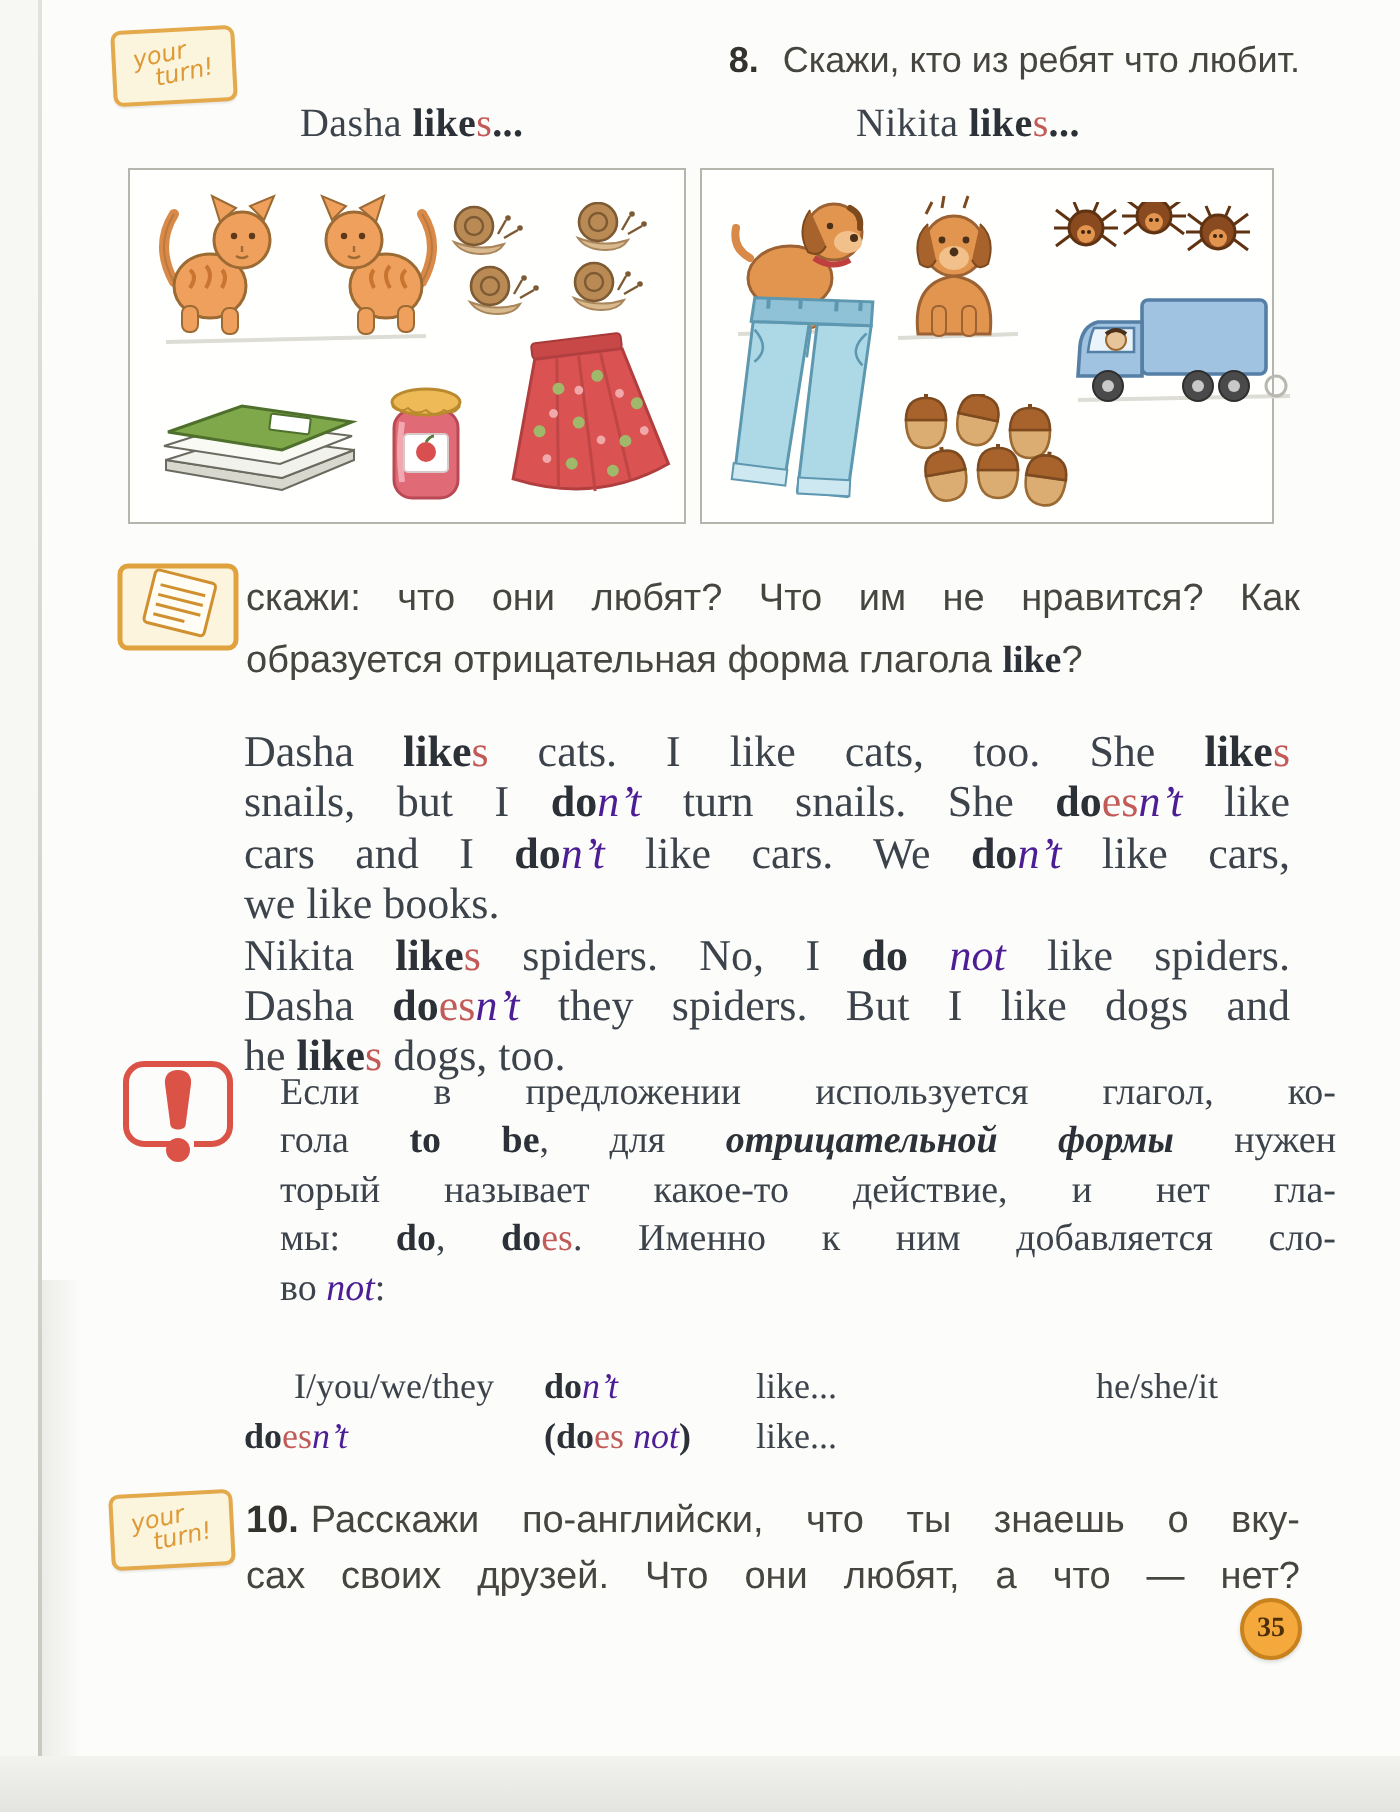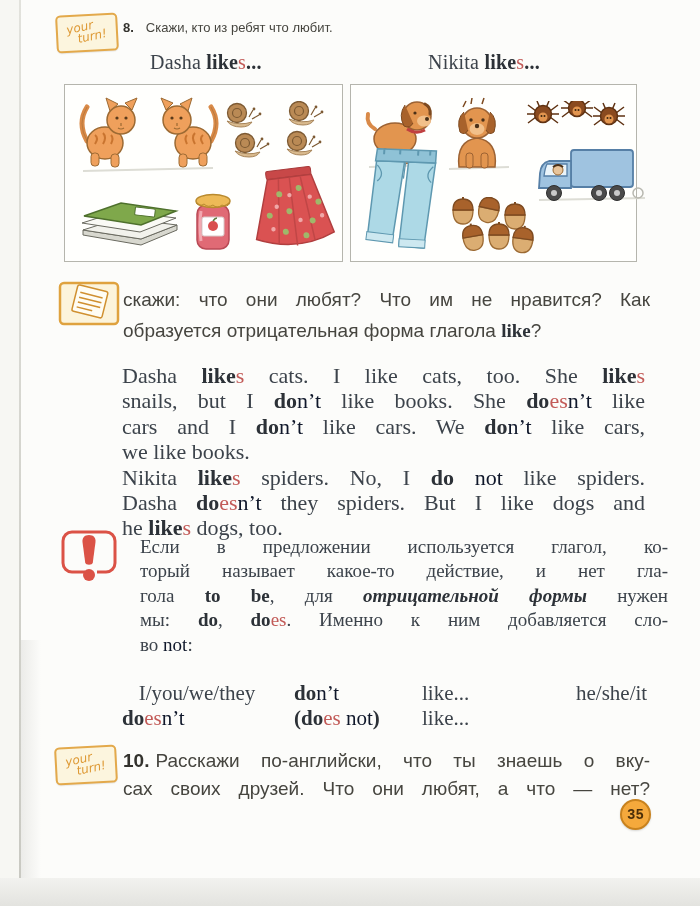--- a/index.html
+++ b/index.html
@@ -15,51 +15,51 @@
   .badge-inner{font-family:"DejaVu Sans",sans-serif;font-style:italic;font-size:12px;line-height:11px;color:#de9a36;transform:rotate(-9deg);padding-top:5px;text-align:left;}
   .badge-inner .bl1{display:block;margin-left:9px;}
   .badge-inner .bl2{display:block;margin-left:18px;}
   .b8{left:56px;top:14px;}
   .b10{left:55px;top:746px;}
 
   .sans{font-family:"Liberation Sans",sans-serif;color:#46453f;}
   .exnum{font-weight:bold;color:#33322d;margin-right:12px;}
   .jl{text-align:justify;text-align-last:justify;}
 
-  .h8{position:absolute;left:123px;top:20px;width:527px;font-size:13px;}
+  .h8{position:absolute;left:123px;top:20px;width:527px;font-size:18px;text-align:right;}
 
   .label{position:absolute;top:51px;font-size:20px;letter-spacing:.2px;}
   .dasha{left:150px;}
   .nikita{left:428px;text-align:center;}
 
   .picbox{position:absolute;top:84px;height:176px;border:1.5px solid #b5b5ad;background:#fffffd;}
   .box-left{left:64px;width:277px;}
   .box-right{left:350px;width:285px;}
   .picbox svg{position:absolute;}
 
   .note-icon{position:absolute;left:58px;top:281px;}
   .ex9{position:absolute;left:123px;top:284px;width:527px;font-size:19px;line-height:31px;}
 
   .passage{position:absolute;left:122px;top:363px;width:523px;font-size:22px;line-height:25.4px;}
 
   .excl-icon{position:absolute;left:60px;top:529px;}
   .rule{position:absolute;left:140px;top:535px;width:528px;font-size:19px;line-height:24.4px;}
 
-  .gtable{position:absolute;left:122px;top:681px;width:525px;display:grid;grid-template-columns:150px 106px 132px auto;column-gap:22px;font-size:21px;line-height:25px;}
+  .gtable{position:absolute;left:122px;top:681px;width:525px;display:grid;grid-template-columns:150px 106px 132px auto;column-gap:0;font-size:18px;line-height:25px;}
   .gt-c1{text-align:center;}
 
   .ex10{position:absolute;left:123px;top:747px;width:527px;font-size:19px;line-height:27.5px;}
 
-  .page-circle{position:absolute;left:620px;top:799px;width:27px;height:27px;border-radius:50%;background:#f5a93c;border:2.5px solid #c8821e;color:#4c2f09;font-family:Liberation Mono, monospace;font-weight:bold;font-size:14px;display:flex;align-items:center;justify-content:center;box-shadow:0 1px 2px rgba(0,0,0,.15);}
+  .page-circle{position:absolute;left:620px;top:799px;width:27px;height:27px;border-radius:50%;background:#f5a93c;border:2.5px solid #c8821e;color:#4c2f09;font-family:Liberation Serif, serif;font-weight:bold;font-size:14px;display:flex;align-items:center;justify-content:center;box-shadow:0 1px 2px rgba(0,0,0,.15);}
 
   
   .sg-n{}
   .sg-b{font-weight:bold;color:#2c3137;}
   .sg-r{color:#c25b58;}
-  .sg-t{color:#0f172a;}
+  .sg-t{color:#4c1d95;font-style:italic;}
   .sg-bi{font-weight:bold;font-style:italic;color:#2c3137;}
   .sg-bser{font-weight:bold;font-family:"Liberation Serif",serif;color:#2c3137;}
 </style>
 </head>
 <body>
 
 <div class="page">
   <div class="left-strip"></div>
   <div class="edge-line"></div>
   <div class="corner-shade"></div>
@@ -241,38 +241,38 @@
       <path d="M20,14 l23,0 M20,19 l23,0 M20,24 l23,0 M20,29 l16,0" stroke="#d09030" stroke-width="1.5"></path>
     </g>
   </svg>
   <div class="ex9 sans">
     <div class="jl"><span class="sg-n">скажи: что они любят? Что им не нравится? Как</span></div>
     <div><span class="sg-n">образуется отрицательная форма глагола </span><span class="sg-bser">like</span><span class="sg-n">?</span></div>
   </div>
 
   <div class="passage">
     <div class="jl"><span class="sg-n">Dasha </span><span class="sg-b">like</span><span class="sg-r">s</span><span class="sg-n"> cats. I like cats, too. She </span><span class="sg-b">like</span><span class="sg-r">s</span></div>
-    <div class="jl"><span class="sg-n">snails, but I </span><span class="sg-b">do</span><span class="sg-t">n’t</span><span class="sg-n"> like books. She </span><span class="sg-b">do</span><span class="sg-r">es</span><span class="sg-t">n’t</span><span class="sg-n"> like</span></div>
+    <div class="jl"><span class="sg-n">snails, but I </span><span class="sg-b">do</span><span class="sg-t">n’t</span><span class="sg-n"> turn snails. She </span><span class="sg-b">do</span><span class="sg-r">es</span><span class="sg-t">n’t</span><span class="sg-n"> like</span></div>
     <div class="jl"><span class="sg-n">cars and I </span><span class="sg-b">do</span><span class="sg-t">n’t</span><span class="sg-n"> like cars. We </span><span class="sg-b">do</span><span class="sg-t">n’t</span><span class="sg-n"> like cars,</span></div>
     <div><span class="sg-n">we like books.</span></div>
     <div class="jl"><span class="sg-n">Nikita </span><span class="sg-b">like</span><span class="sg-r">s</span><span class="sg-n"> spiders. No, I </span><span class="sg-b">do</span><span class="sg-n"> </span><span class="sg-t">not</span><span class="sg-n"> like spiders.</span></div>
     <div class="jl"><span class="sg-n">Dasha </span><span class="sg-b">do</span><span class="sg-r">es</span><span class="sg-t">n’t</span><span class="sg-n"> they spiders. But I like dogs and</span></div>
     <div><span class="sg-n">he </span><span class="sg-b">like</span><span class="sg-r">s</span><span class="sg-n"> dogs, too.</span></div>
   </div>
 
   <svg class="excl-icon" width="62" height="58" viewBox="0 0 62 58">
     <rect x="3" y="3" width="52" height="40" rx="9" fill="none" stroke="#db5246" stroke-width="3"></rect>
     <rect x="25" y="36" width="12" height="10" fill="#fcfcfa"></rect>
     <path d="M29,6 C33.5,6 36,8.8 35.5,13 L32.8,33.5 C32.4,36.5 25.6,36.5 25.2,33.5 L22.5,13 C22,8.8 24.5,6 29,6 Z" fill="#db5246"></path>
     <circle cx="29" cy="46" r="6" fill="#db5246"></circle>
   </svg>
   <div class="rule">
     <div class="jl"><span class="sg-n">Если в предложении используется глагол, ко-</span></div>
+    <div class="jl"><span class="sg-n">гола </span><span class="sg-b">to be</span><span class="sg-n">, для </span><span class="sg-bi">отрицательной формы</span><span class="sg-n"> нужен</span></div>
     <div class="jl"><span class="sg-n">торый называет какое-то действие, и нет гла-</span></div>
-    <div class="jl"><span class="sg-n">гола </span><span class="sg-b">to be</span><span class="sg-n">, для </span><span class="sg-bi">отрицательной формы</span><span class="sg-n"> нужен</span></div>
     <div class="jl"><span class="sg-n">мы: </span><span class="sg-b">do</span><span class="sg-n">, </span><span class="sg-b">do</span><span class="sg-r">es</span><span class="sg-n">. Именно к ним добавляется сло-</span></div>
     <div><span class="sg-n">во </span><span class="sg-t">not</span><span class="sg-n">:</span></div>
   </div>
 
   <div class="gtable">
     <div class="gt-c1">I/you/we/they</div>
     <div><span class="sg-b">do</span><span class="sg-t">n’t</span></div>
     <div>like...</div>
     <div class="gt-c1">he/she/it</div>
     <div><span class="sg-b">do</span><span class="sg-r">es</span><span class="sg-t">n’t</span></div>

